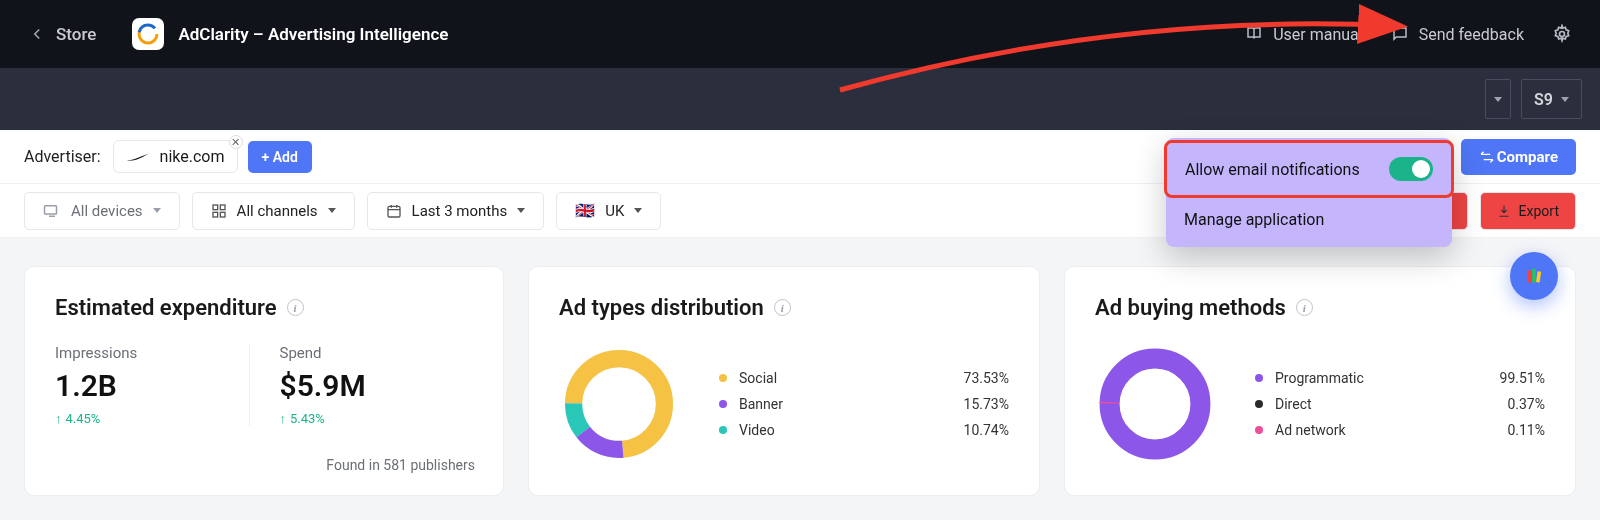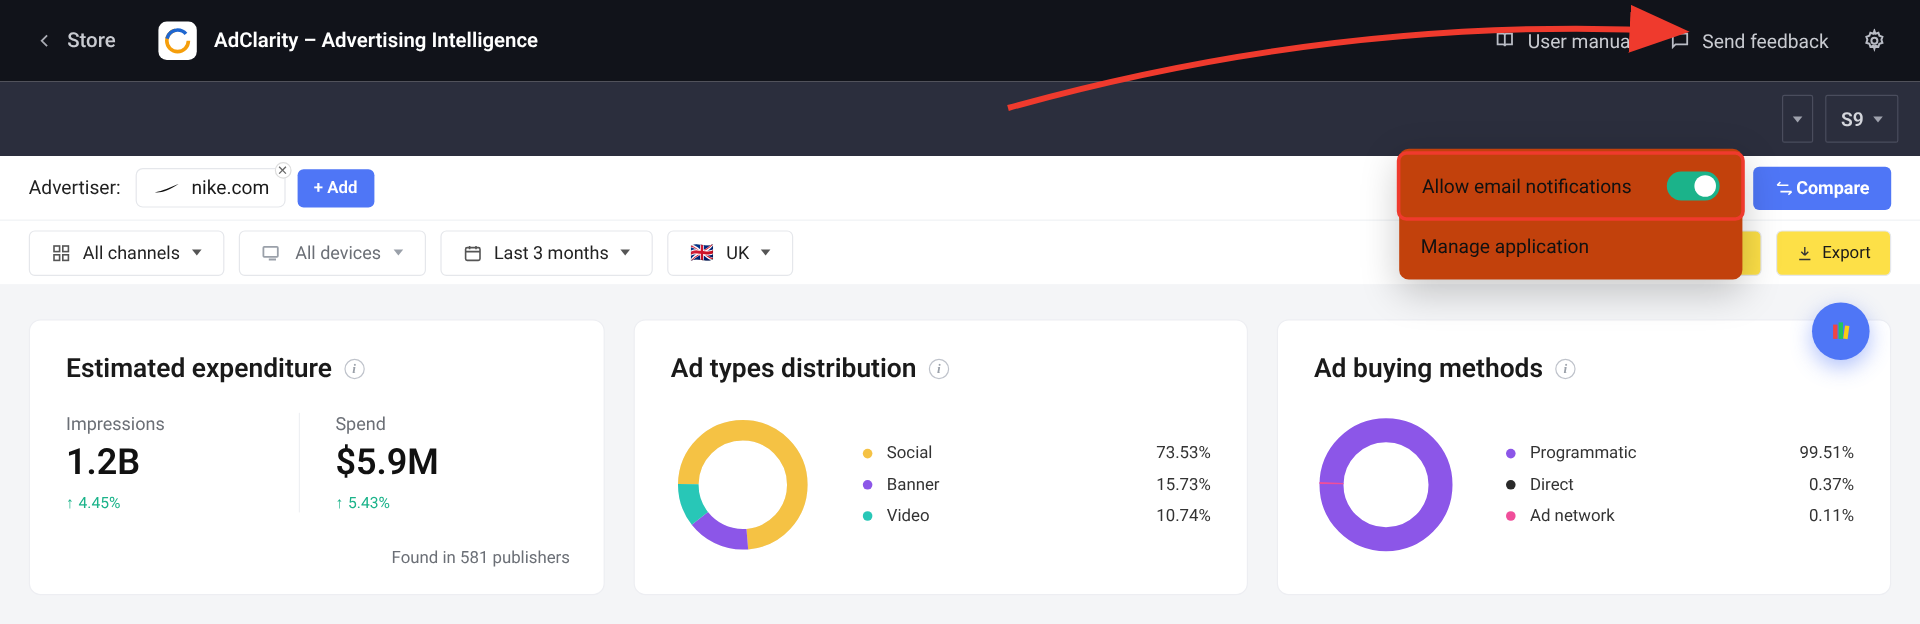--- a/index.html
+++ b/index.html
@@ -27,21 +27,21 @@
   .top-right{margin-left:auto;display:flex;align-items:center;gap:28px}
   .tlink{display:flex;align-items:center;gap:10px;cursor:pointer;font-size:16px;color:#c9cbd1}
   .gear{cursor:pointer;display:flex}
 
   
   .subbar{height:62px;background:var(--dark2);display:flex;align-items:center;justify-content:flex-end;padding:0 18px;gap:10px;position:relative}
   .dd{display:flex;align-items:center;gap:8px;border:1px solid #4a4d5d;border-radius:2px;height:40px;padding:0 12px;color:#d4d6dc;cursor:pointer}
   .dd .caret{border-left:4px solid transparent;border-right:4px solid transparent;border-top:5px solid #9fa2ad}
 
   
-  .settings-menu{position:absolute;top:56px;right:148px;width:286px;background:#c2410c;border-radius:8px;box-shadow:0 10px 32px rgba(0,0,0,.22);z-index:20;padding:4px 0}
+  .settings-menu{position:absolute;top:70px;right:148px;width:286px;background:#c4b5fd;border-radius:8px;box-shadow:0 10px 32px rgba(0,0,0,.22);z-index:20;padding:4px 0}
   .settings-row{display:flex;align-items:center;justify-content:space-between;padding:14px 18px;font-size:16px;color:#111}
   .settings-row.first{border:3px solid #ef3a2d;border-radius:8px;margin:-2px}
   .toggle{width:44px;height:24px;background:var(--green);border-radius:14px;position:relative}
   .toggle::after{content:"";position:absolute;width:18px;height:18px;background:#fff;border-radius:50%;top:3px;right:3px}
   .menu-item{padding:14px 18px;font-size:16px;color:#111;cursor:pointer}
 
   
   .arrow-svg{position:absolute;top:0;left:0;pointer-events:none;z-index:30}
 
   
@@ -55,21 +55,21 @@
   .clear{background:#fff;border:1px solid var(--border);border-radius:5px;padding:8px 16px;font-size:14px;cursor:pointer;display:flex;align-items:center;gap:6px;color:#333}
   .compare{background:var(--blue);color:#fff;border:none;border-radius:5px;padding:9px 18px;font-size:15px;font-weight:700;cursor:pointer;display:flex;align-items:center;gap:2px}
 
   
   .filter-row{height:54px;background:#fff;display:flex;align-items:center;padding:0 24px;gap:0;border-bottom:1px solid #eef0f3}
   .fbox{display:flex;align-items:center;gap:10px;height:38px;padding:0 18px;border:1px solid var(--border);border-radius:5px;margin-right:12px;cursor:pointer;font-size:15px;color:#222}
   .fbox .caret-s{border-left:4px solid transparent;border-right:4px solid transparent;border-top:5px solid #555}
   .fbox.muted{color:var(--muted)}
   .flag{font-size:16px}
   .f-right{margin-left:auto;display:flex;gap:12px}
-  .pill{display:flex;align-items:center;gap:8px;border:1px solid var(--border);border-radius:5px;height:38px;padding:0 16px;font-size:14px;cursor:pointer;background:#fde047}
+  .pill{display:flex;align-items:center;gap:8px;border:1px solid var(--border);border-radius:5px;height:38px;padding:0 16px;font-size:14px;cursor:pointer;background:#ef4444}
   .chk-icon{width:15px;height:15px;border-radius:50%;background:var(--green);display:inline-flex;align-items:center;justify-content:center;color:#fff;font-size:10px}
 
   
   .cards{display:flex;gap:24px;padding:28px 24px}
   .card{background:#fff;border:1px solid #edeef2;border-radius:10px;padding:28px 30px;flex:1;min-height:230px;position:relative}
   .card h2{margin:0 0 24px;font-size:22px;font-weight:600;display:flex;align-items:center;gap:10px}
   .info{width:17px;height:17px;border:1.5px solid #bfc3cb;border-radius:50%;display:inline-flex;align-items:center;justify-content:center;font-size:11px;color:#9aa0a9;font-style:italic;font-family:serif}
 
   .est{display:flex}
   .est .col{flex:1}
@@ -176,37 +176,37 @@
     <button class="compare">
       <svg width="16" height="14" viewBox="0 0 24 20" fill="none" stroke="#fff" stroke-width="2">
           <path d="M3 6h14M3 6l4-4M21 14H7m14 0l-4 4"></path>
         </svg>
       <span>Compare</span>
     </button>
   </div>
 </div>
 
 <div class="filter-row">
+  <div class="fbox muted">
+    <svg width="18" height="14" viewBox="0 0 24 18" fill="none" stroke="#9aa0a9" stroke-width="2">
+        <rect x="2" y="2" width="16" height="11" rx="1"></rect>
+        <path d="M8 16h8"></path>
+      </svg>
+    <span>All devices</span>
+      <div class="caret-s" style="border-top-color:#9aa0a9"></div>
+  </div>
   <div class="fbox">
     <svg width="16" height="16" viewBox="0 0 24 24" fill="none" stroke="#555" stroke-width="2">
         <rect x="3" y="3" width="7" height="7"></rect>
         <rect x="14" y="3" width="7" height="7"></rect>
         <rect x="3" y="14" width="7" height="7"></rect>
         <rect x="14" y="14" width="7" height="7"></rect>
       </svg>
     <span>All channels</span>
       <div class="caret-s"></div>
-  </div>
-  <div class="fbox muted">
-    <svg width="18" height="14" viewBox="0 0 24 18" fill="none" stroke="#9aa0a9" stroke-width="2">
-        <rect x="2" y="2" width="16" height="11" rx="1"></rect>
-        <path d="M8 16h8"></path>
-      </svg>
-    <span>All devices</span>
-      <div class="caret-s" style="border-top-color:#9aa0a9"></div>
   </div>
   <div class="fbox">
     <svg width="16" height="16" viewBox="0 0 24 24" fill="none" stroke="#555" stroke-width="2">
         <rect x="3" y="5" width="18" height="16" rx="2"></rect>
         <path d="M3 10h18M8 3v4M16 3v4"></path>
       </svg>
     <span>Last 3 months</span>
       <div class="caret-s"></div>
   </div>
   <div class="fbox">

